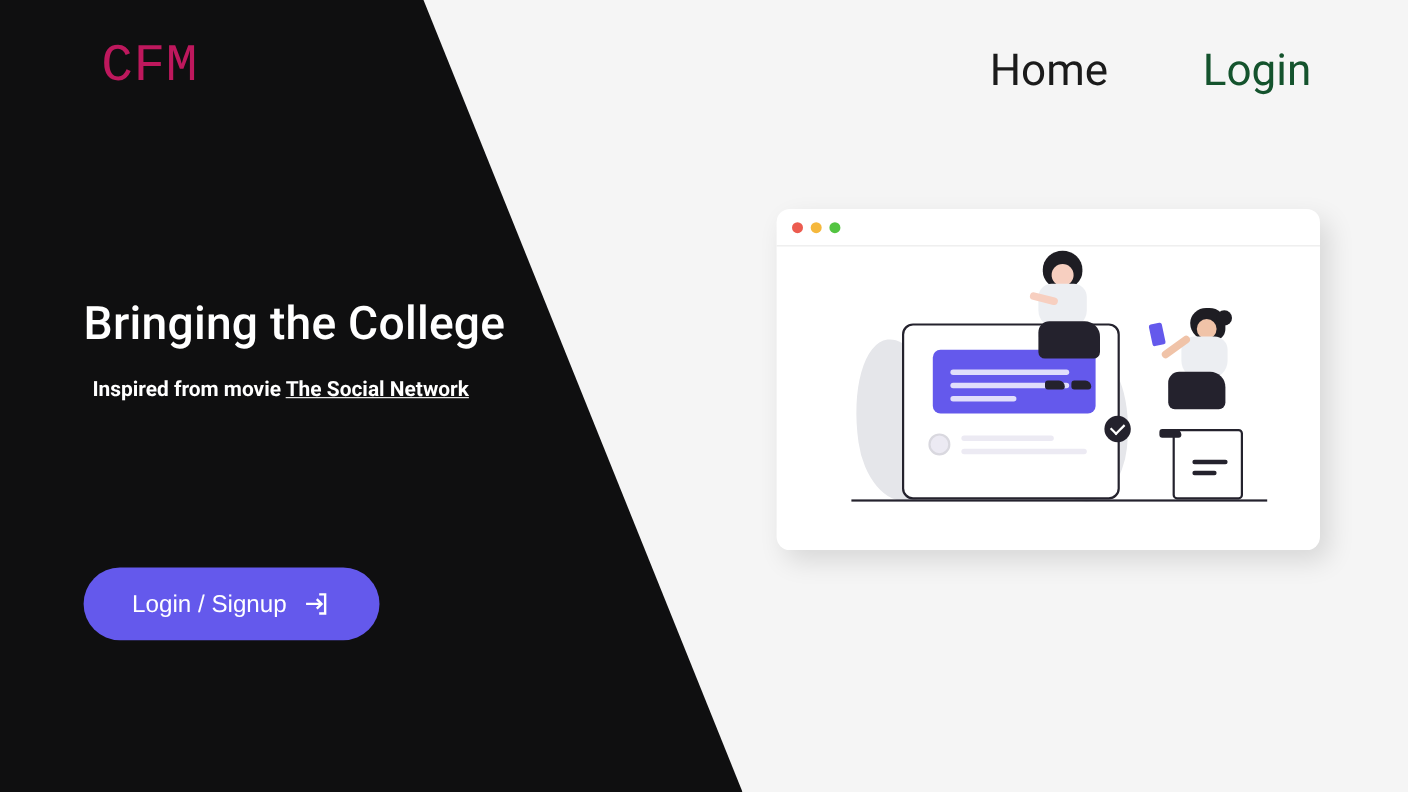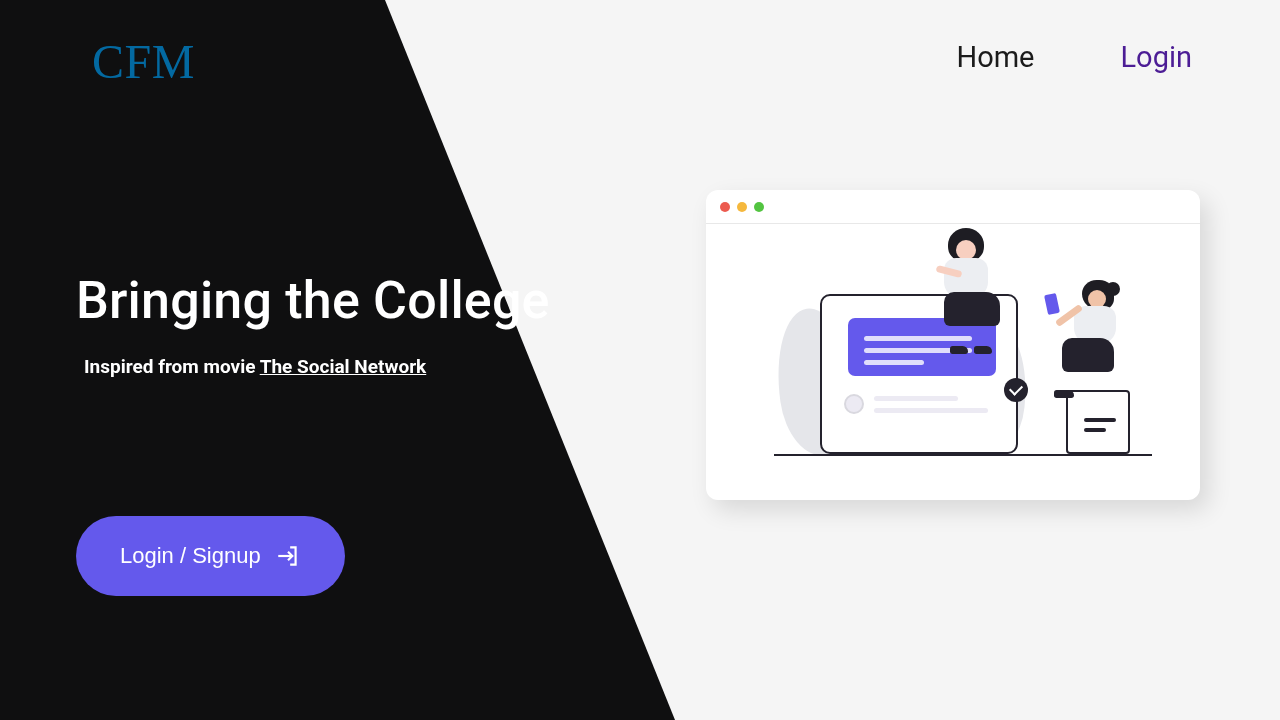--- a/index.html
+++ b/index.html
@@ -12,72 +12,72 @@
     width: 1280px; height: 720px;
     background: #0f0f10;
     clip-path: polygon(0 0, 385px 0, 675px 720px, 0 720px);
     z-index: 1;
   }
 
   .logo {
     position: absolute;
     top: 34px; left: 92px;
     z-index: 2;
-    color: #0369a1;
-    font-family: Liberation Serif, serif;
+    color: #be185d;
+    font-family: Liberation Mono, monospace;
     font-size: 48px;
     letter-spacing: 0.5px;
     font-weight: 400;
   }
 
   .nav {
     position: absolute;
     top: 40px; right: 88px;
     z-index: 2;
     display: flex;
     gap: 86px;
     align-items: center;
   }
   .nav a {
     text-decoration: none;
-    font-size: 29px;
+    font-size: 40px;
     font-weight: 400;
   }
   .nav a.active { color: #1b1b1b; }
-  .nav a.muted  { color: #4c1d95; }
+  .nav a.muted  { color: #14532d; }
 
   .hero {
     position: absolute;
     top: 268px; left: 76px;
     z-index: 2;
     color: #fff;
   }
   .hero h1 {
-    font-size: 52px;
+    font-size: 42px;
     font-weight: 500;
     line-height: 1.28;
     letter-spacing: 0.2px;
   }
   .hero .sub {
     margin-top: 20px;
     margin-left: 8px;
     font-size: 19px;
     font-weight: 700;
   }
   .hero .sub .underline { text-decoration: underline; }
 
   .cta {
     position: absolute;
     top: 516px; left: 76px;
     z-index: 2;
     background: #6459ec;
     color: #fff;
     border: none;
     border-radius: 46px;
-    height: 80px;
+    height: 66px;
     padding: 0 44px;
     font-size: 22px;
     display: flex;
     align-items: center;
     gap: 14px;
     cursor: pointer;
   }
   .cta svg { width: 26px; height: 26px; fill: none; stroke: #fff; stroke-width: 2; }
 
   .illus {

